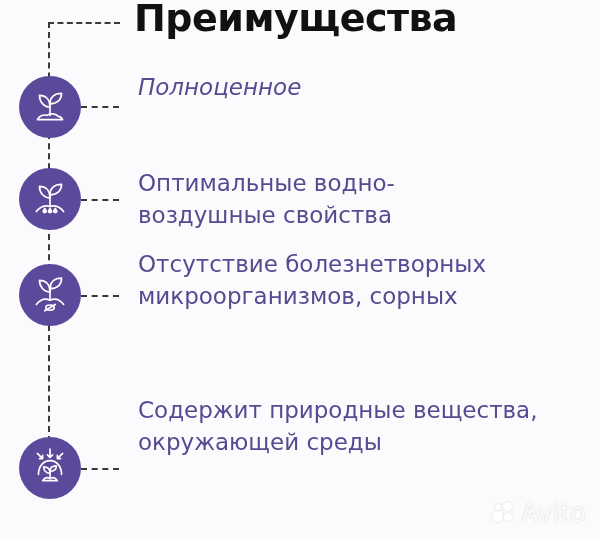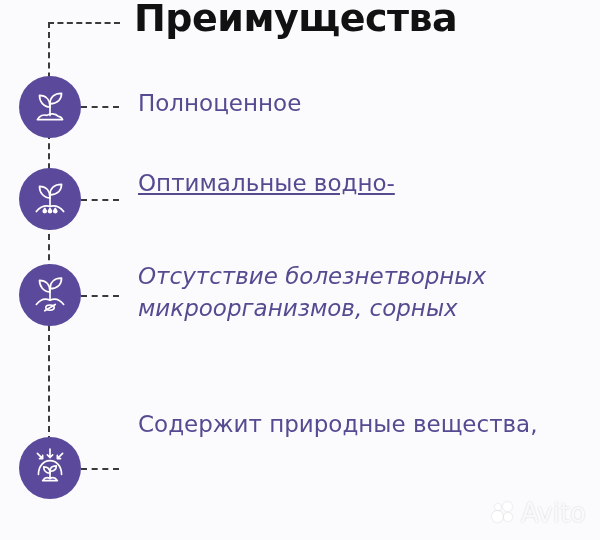--- a/index.html
+++ b/index.html
@@ -61,68 +61,70 @@
 <div class="hline" style="left:81px; top:468px; width:38px;"></div>
 
 <div class="circle" style="top:76px;">
   <svg viewBox="0 0 40 40" fill="none" stroke="#fff" stroke-width="1.6" stroke-linecap="round" stroke-linejoin="round">
     <path d="M20 28 V17"></path>
     <path d="M20 20 C14 20 10 15 10 9 C16 9 20 13 20 20 Z"></path>
     <path d="M20 17 C20 11 24 7 31 7 C31 13 27 17 20 17 Z"></path>
     <path d="M8 32 C10 28 14 27 17 28 C20 26 25 26 28 29 C30 29 31 30 32 32 Z"></path>
   </svg>
 </div>
-<p class="text" style="top:87px;">
+<p class="text" style="top:71px;font-style:italic;">
   <span>Полноценное</span>
 </p>
 
 <div class="circle" style="top:168px;">
   <svg viewBox="0 0 40 40" fill="none" stroke="#fff" stroke-width="1.6" stroke-linecap="round" stroke-linejoin="round">
     <path d="M20 27 V16"></path>
     <path d="M20 19 C14 19 10 14 10 8 C16 8 20 12 20 19 Z"></path>
     <path d="M20 16 C20 10 24 6 31 6 C31 12 27 16 20 16 Z"></path>
     <path d="M7 32 C11 27 16 26 20 27 C24 26 29 27 33 32"></path>
     <path d="M15 29 l-1.5 2.5 a1.5 1.5 0 0 0 3 0 Z" fill="#fff"></path>
     <path d="M20 29 l-1.5 2.5 a1.5 1.5 0 0 0 3 0 Z" fill="#fff"></path>
     <path d="M25 29 l-1.5 2.5 a1.5 1.5 0 0 0 3 0 Z" fill="#fff"></path>
   </svg>
 </div>
-<p class="text" style="top:167px;text-decoration:underline;">
+<p class="text" style="top:167px;">
   <span>Оптимальные водно-</span>
+  <span>воздушные свойства</span>
 </p>
 
 <div class="circle" style="top:264px;">
   <svg viewBox="0 0 40 40" fill="none" stroke="#fff" stroke-width="1.6" stroke-linecap="round" stroke-linejoin="round">
     <path d="M20 25 V14"></path>
     <path d="M20 17 C14 17 10 12 10 6 C16 6 20 10 20 17 Z"></path>
     <path d="M20 14 C20 8 24 4 31 4 C31 10 27 14 20 14 Z"></path>
     <path d="M7 29 C11 24 16 23 20 25 C24 23 29 24 33 29"></path>
     <ellipse cx="20" cy="32" rx="4" ry="2.5"></ellipse>
     <path d="M15 35 L25 29"></path>
   </svg>
 </div>
-<p class="text" style="top:260px;font-style:italic;">
+<p class="text" style="top:248px;">
   <span>Отсутствие болезнетворных</span>
   <span>микроорганизмов, сорных</span>
 </p>
 
 <div class="circle" style="top:437px;">
   <svg viewBox="0 0 40 40" fill="none" stroke="#fff" stroke-width="1.6" stroke-linecap="round" stroke-linejoin="round">
     <path d="M20 2 V10 M17.5 7.5 L20 10 L22.5 7.5"></path>
     <path d="M8 6 L13 11 M10 11 L13 11 L13 8"></path>
     <path d="M32 6 L27 11 M30 11 L27 11 L27 8"></path>
     <path d="M9 26 C9 18 14 13 20 13 C26 13 31 18 31 26"></path>
     <path d="M20 30 V23"></path>
     <path d="M20 25 C16 25 14 22 14 19 C18 19 20 21 20 25 Z"></path>
     <path d="M20 23 C20 20 22 18 26 18 C26 21 24 23 20 23 Z"></path>
     <path d="M13 32 C15 29 18 29 20 30 C22 29 25 29 27 32 Z"></path>
   </svg>
 </div>
-<p class="text" style="top:394px;margin-top:14px;">
+<p class="text" style="top:394px;">
   <span>Содержит природные вещества,</span>
+  <span>окружающей среды</span>
 </p>
 
 <div class="watermark">
   <div class="wm-dots">
     <i style="left:0; top:9px; width:11px; height:11px;"></i>
     <i style="left:11px; top:0; width:9px; height:9px;"></i>
     <i style="left:12px; top:11px; width:8px; height:8px;"></i>
     <i style="left:3px; top:2px; width:6px; height:6px;"></i>
   </div>
   <span>Avito</span>

